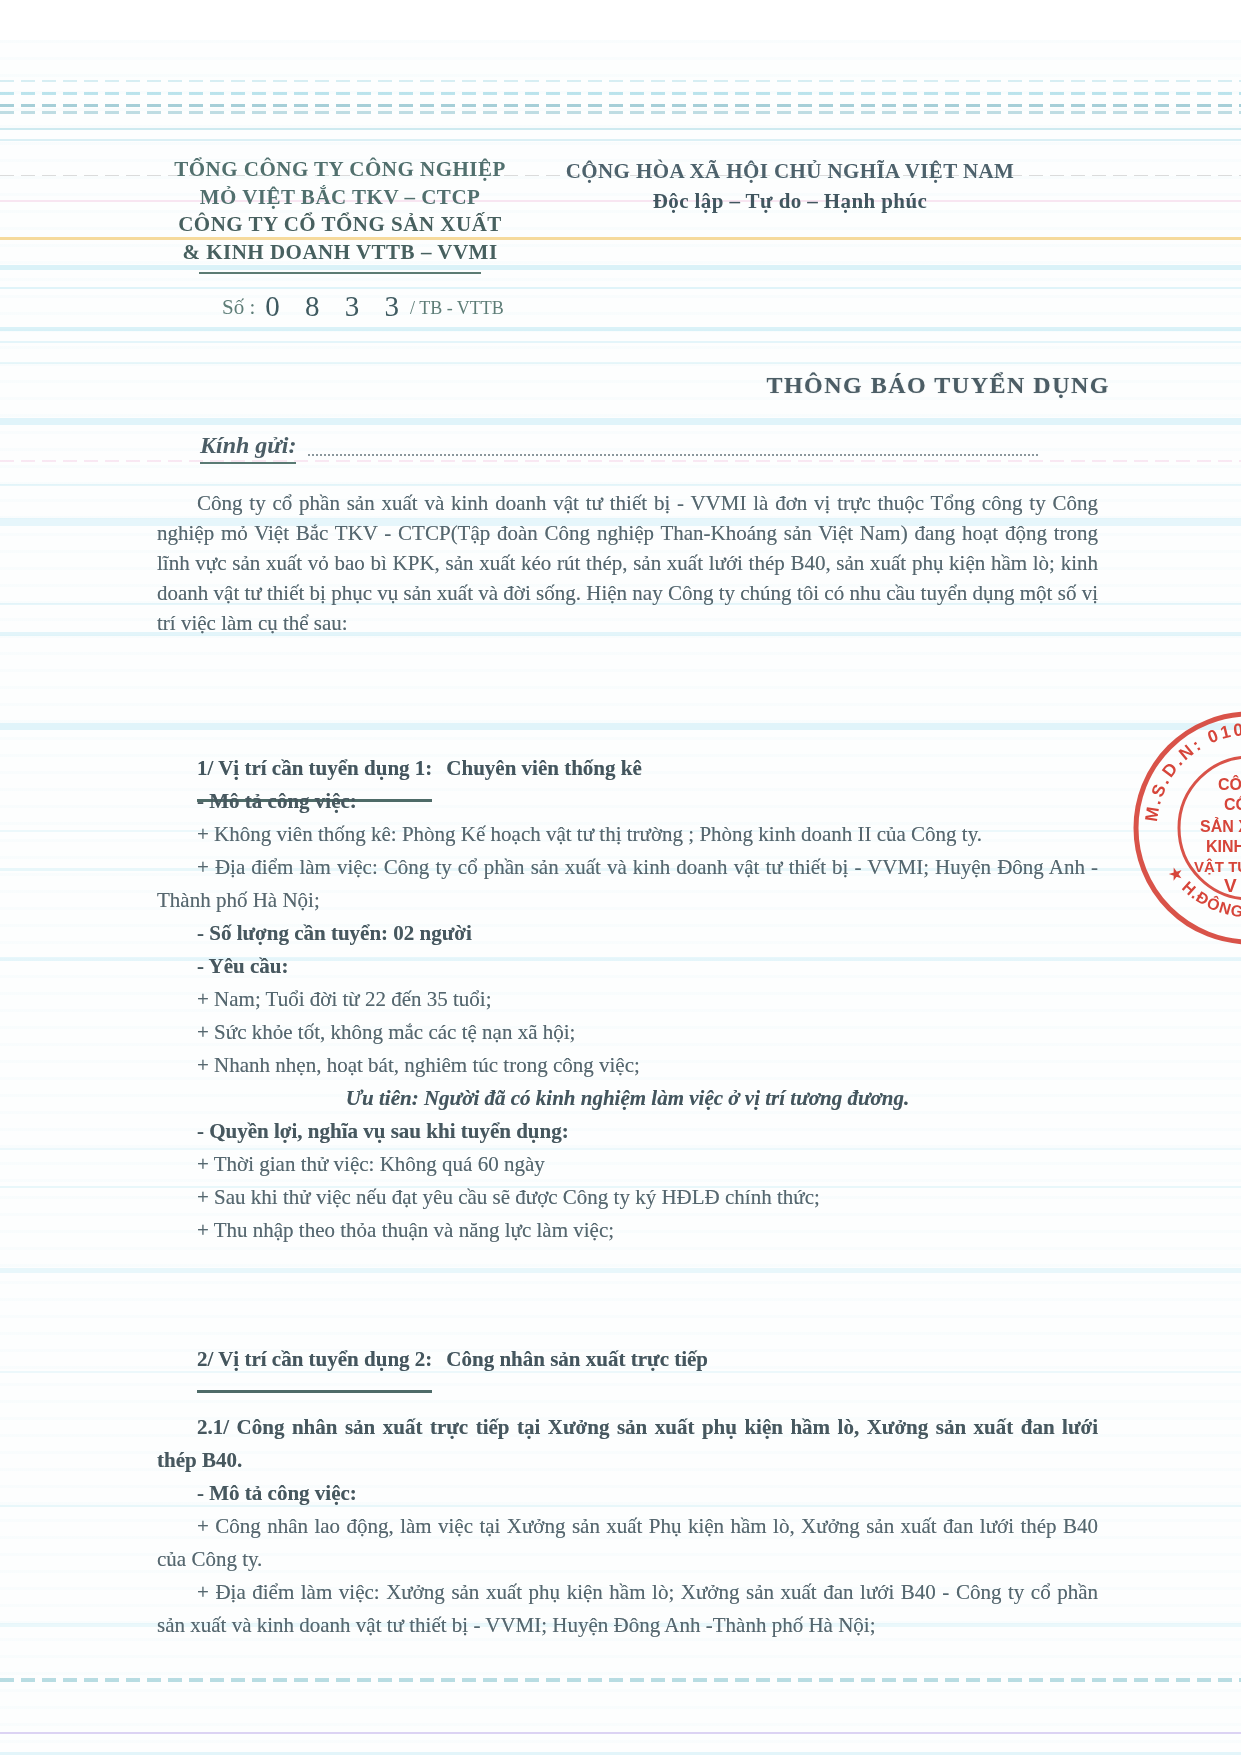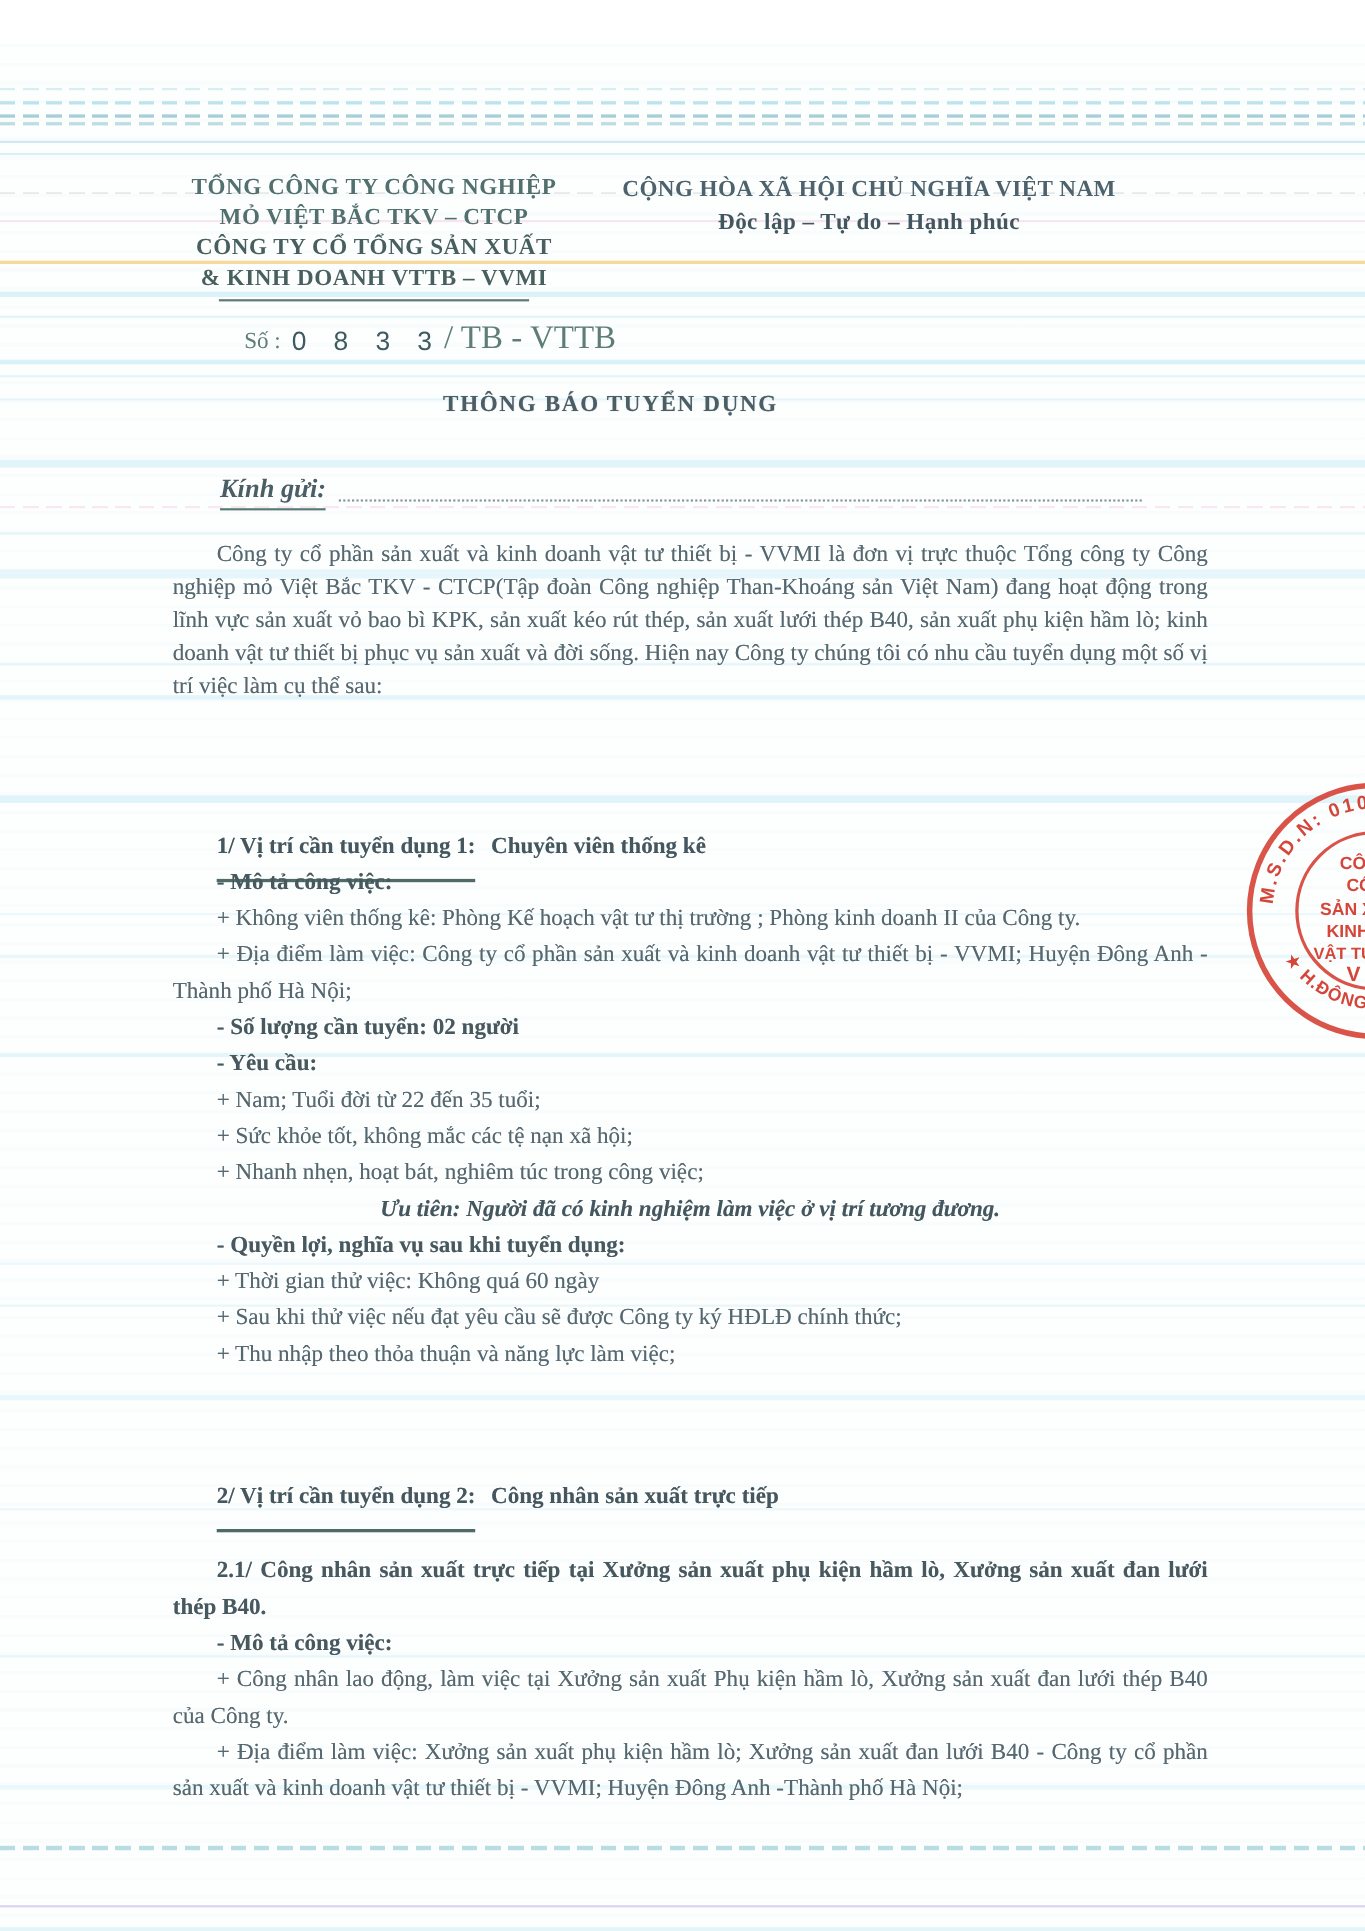--- a/index.html
+++ b/index.html
@@ -27,28 +27,28 @@
   .hdr-left .rule{height:2px;background:#5c7b73;width:282px;margin:6px auto 0 auto;}
   .hdr-right{
     position:absolute;top:116px;left:540px;width:500px;
     text-align:center;font-weight:bold;font-size:21px;line-height:30px;
     color:#4d626c;letter-spacing:0.4px;
   }
   .hdr-right .slogan{font-size:21px;color:#41565f;}
 
   .doc-number{position:absolute;top:250px;left:222px;font-size:21px;color:#5e7d77;white-space:nowrap;}
   .doc-number .hand{
-    font-family:Liberation Sans, sans-serif;font-size:24px;color:#3f5a60;
+    font-family:Liberation Serif, serif;font-size:29px;color:#3f5a60;
     letter-spacing:9px;margin:0 2px 0 10px;vertical-align:-2px;
   }
-  .doc-number .suffix{font-size:30px;}
+  .doc-number .suffix{font-size:18px;}
 
   .doc-title{
-    position:absolute;top:315px;left:0;width:1110px;text-align:center;
-    font-weight:bold;font-size:21px;letter-spacing:1.5px;color:#4b5d65;
+    position:absolute;top:332px;left:0;width:1110px;text-align:right;
+    font-weight:bold;font-size:24px;letter-spacing:1.5px;color:#4b5d65;
     text-shadow:0 0 1px rgba(75,93,101,0.45);
   }
 
   .salutation{
     position:absolute;top:392px;left:200px;width:838px;
     display:flex;align-items:flex-end;
   }
   .salutation .label{
     font-weight:bold;font-style:italic;font-size:24px;color:#4b5d65;
     border-bottom:2.5px solid #5a7a74;padding-bottom:3px;white-space:nowrap;

